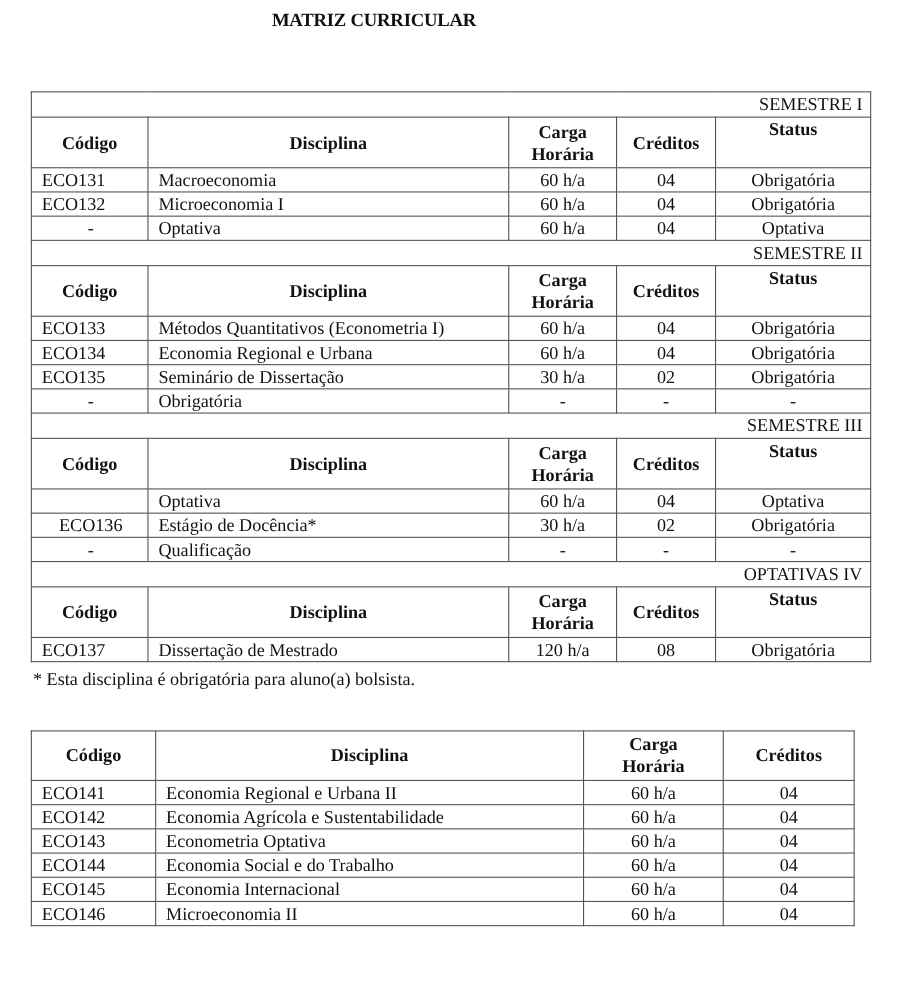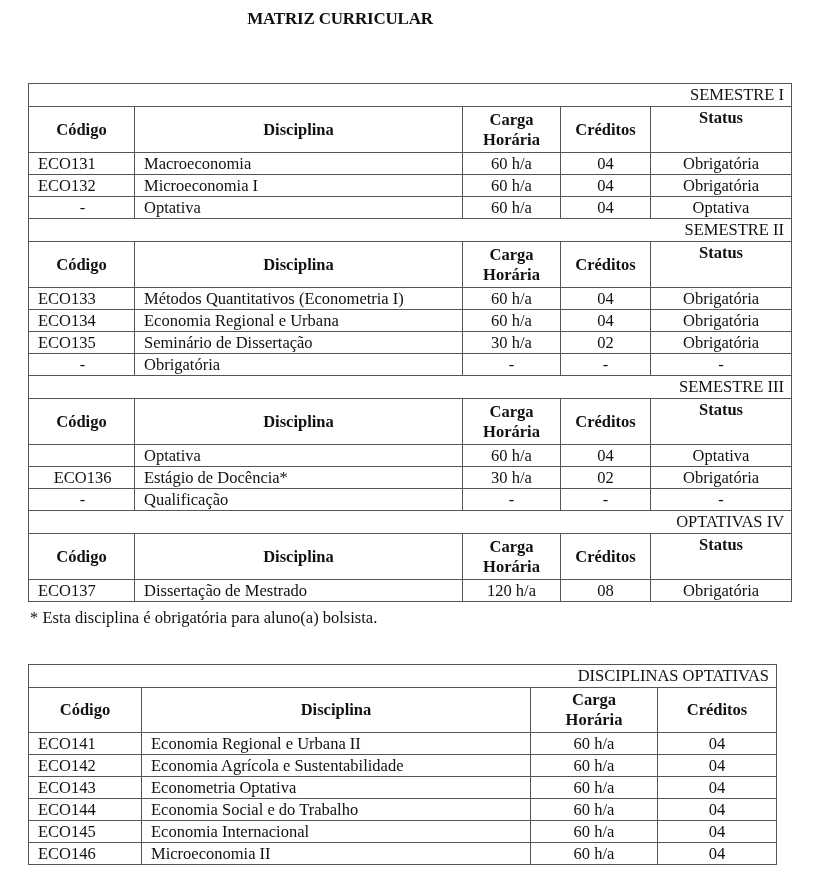--- a/index.html
+++ b/index.html
@@ -223,23 +223,20 @@
 <div class="footnote">* Esta disciplina é obrigatória para aluno(a) bolsista.</div>
 
 <table id="opt-table">
   <colgroup>
     <col style="width:113px">
     <col style="width:389px">
     <col style="width:127px">
     <col style="width:119px">
   </colgroup>
   <tbody id="opt-body">
-      <tr class="section-row">
-        <td colspan="4">DISCIPLINAS OPTATIVAS</td>
-      </tr>
       <tr class="header-row">
         <th>Código</th>
         <th>Disciplina</th>
         <th>
           <div>Carga</div>
           <div>Horária</div>
         </th>
         <th>Créditos</th>
       </tr>
       <tr>

